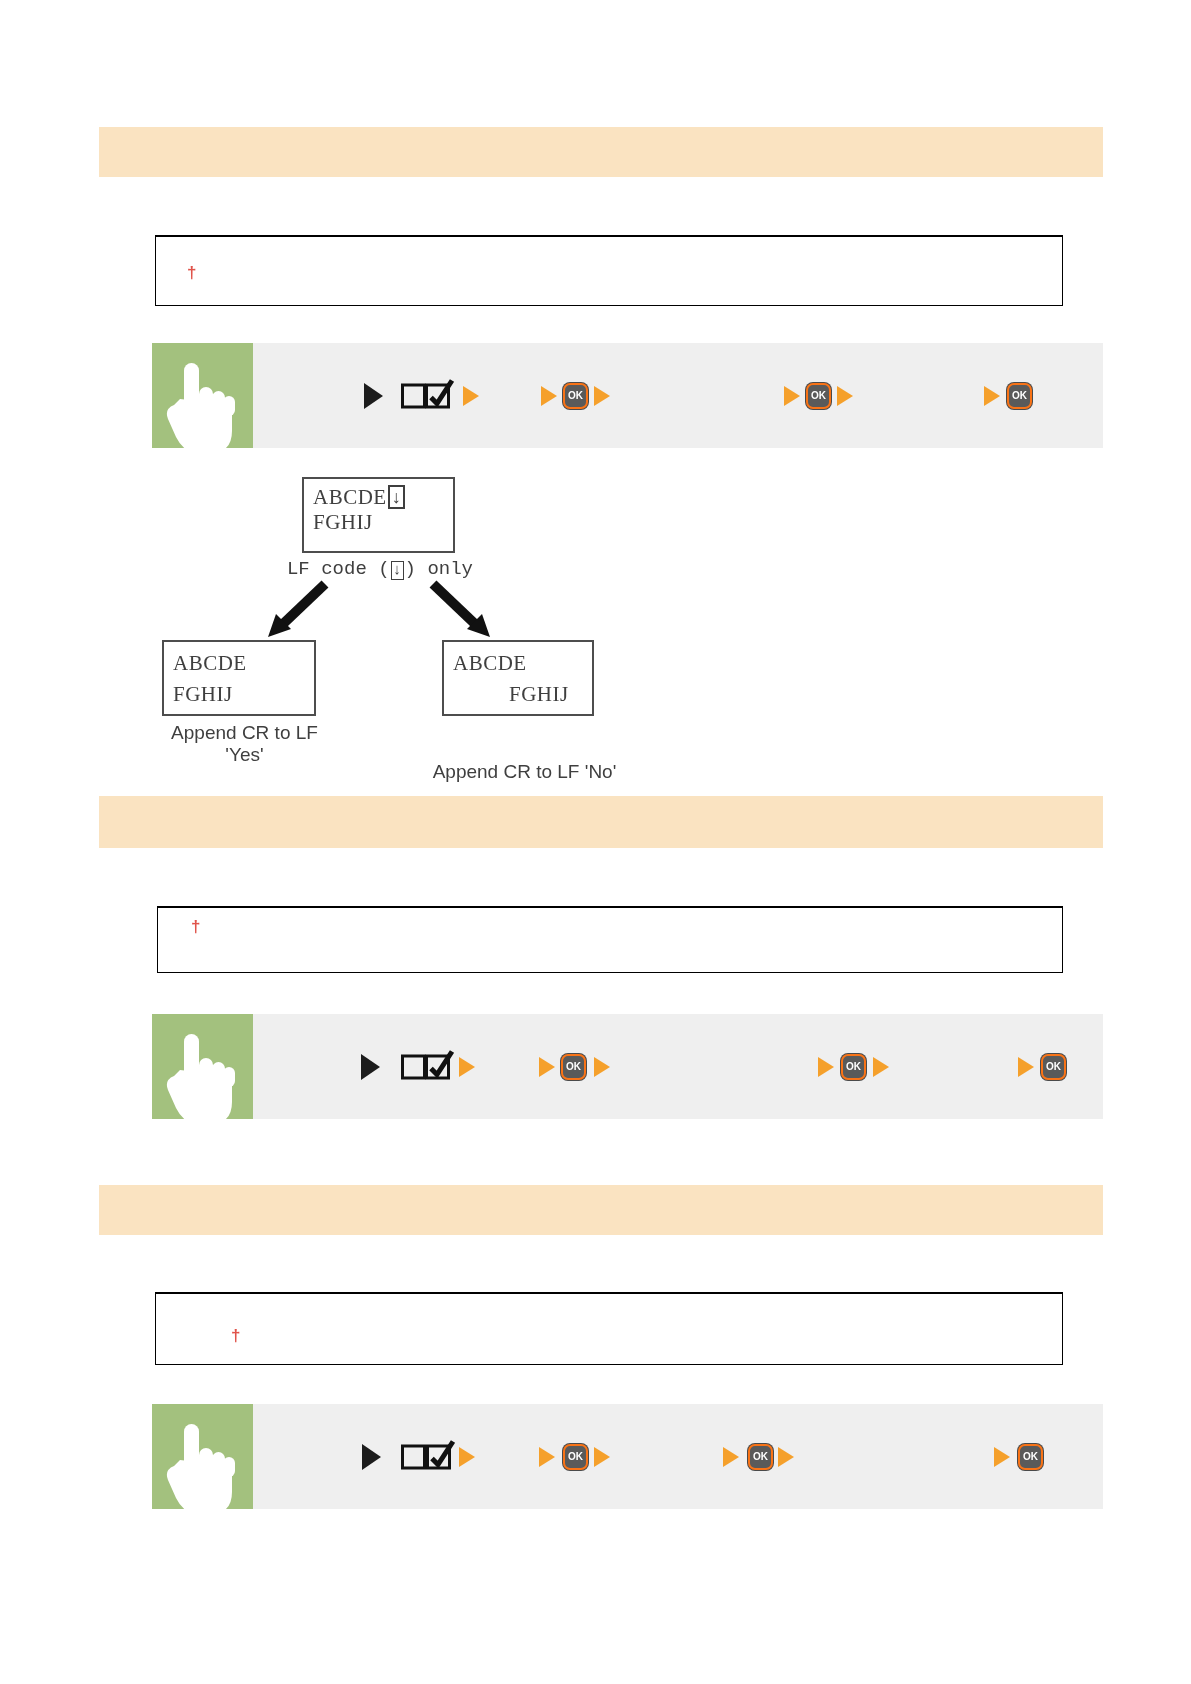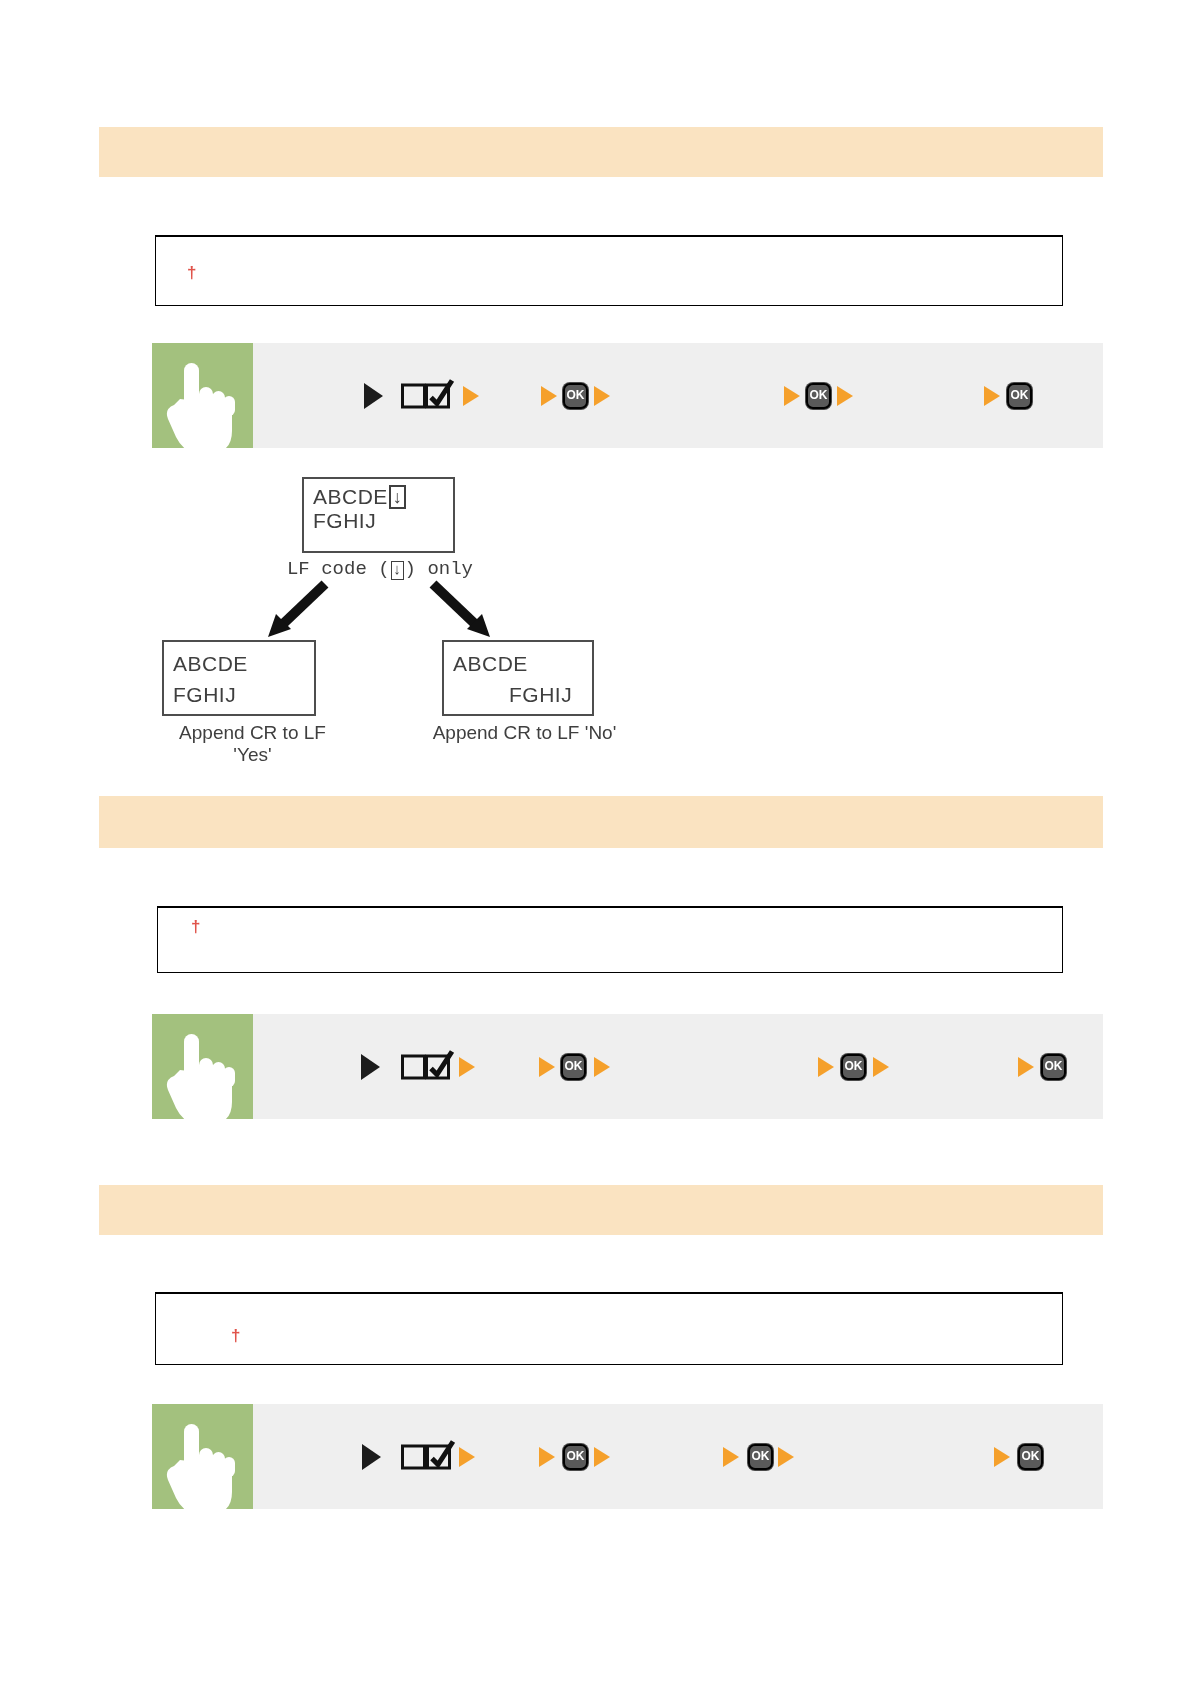--- a/index.html
+++ b/index.html
@@ -17,27 +17,27 @@
   .hand-box{position:absolute;left:0;top:0;width:101px;height:105px;background:#A3C17E;overflow:hidden;}
   .hand-box svg{position:absolute;left:14px;top:18px;}
   .steps{position:absolute;left:101px;top:0;width:850px;height:105px;background:#EFEFEF;}
   .step{position:absolute;top:50%;transform:translateY(-50%);}
   .tri-black{width:0;height:0;border-left:19px solid #1c1c1c;border-top:13px solid transparent;border-bottom:13px solid transparent;}
   .tri-orange{width:0;height:0;border-left:16px solid #F5A02B;border-top:10px solid transparent;border-bottom:10px solid transparent;}
   .cb{width:19px;height:19px;border:3px solid #111;background:#EFEFEF;}
   .cb-checked{position:relative;}
   .cb-checked svg{position:absolute;left:-2px;top:-10px;overflow:visible;}
   .ok-key{
-    box-sizing:border-box;width:25px;height:26px;background:#5A5A5A;border:2px solid #000000;
-    border-radius:7px;color:#ffffff;font-size:12px;font-weight:bold;text-align:center;line-height:21px;
+    box-sizing:border-box;width:25px;height:26px;background:#5A5A5A;border:2px solid #f97316;
+    border-radius:7px;color:#ffffff;font-size:10px;font-weight:bold;text-align:center;line-height:21px;
     font-family:"Liberation Sans", sans-serif; box-shadow:0 0 0 1px #4a4a4a;
   }
   
   .dg-box{position:absolute;border:2px solid #4D4D4D;background:#fff;color:#3F3F3F;
-    font-size:21px;letter-spacing:0.5px;}
+    font-size:21px;letter-spacing:0.5px;font-family:Liberation Serif, serif;}
   .dg-box .pad{padding:6px 9px;}
   .arrow-key{display:inline-block;border:2px solid #3F3F3F;padding:0 2px;margin:0 1px;
     font-size:18px;line-height:20px;font-weight:bold;vertical-align:1px;}
   .dg-caption{position:absolute;color:#3F3F3F;font-size:19px;text-align:center;}
   .dg-caption .arrow-key{border-width:1.5px;font-size:15px;line-height:17px;padding:0 1px;vertical-align:0;}
   .dg-line{line-height:31px;white-space:pre;}
 </style>
 </head>
 <body>
 
@@ -97,29 +97,29 @@
     <line x1="433" y1="584" x2="474" y2="623" stroke="#111" stroke-width="10"></line>
     <polygon points="490,637 467,629 482,614" fill="#111"></polygon>
   </svg>
 
   <div class="dg-box" style="left:162px;top:640px;width:150px;height:72px;">
     <div class="pad">
       <div class="dg-line">ABCDE</div>
       <div class="dg-line">FGHIJ</div>
     </div>
   </div>
-  <div class="dg-caption" style="left:160px;top:722px;width:185px;">Append CR to LF 'Yes'</div>
+  <div class="dg-caption" style="left:152px;top:722px;width:185px;">Append CR to LF 'Yes'</div>
 
   <div class="dg-box" style="left:442px;top:640px;width:148px;height:72px;">
     <div class="pad">
       <div class="dg-line">ABCDE</div>
       <div class="dg-line" style="padding-left:56px;">FGHIJ</div>
     </div>
   </div>
-  <div class="dg-caption" style="left:432px;top:722px;width:185px;">Append CR to LF 'No'</div>
+  <div class="dg-caption" style="left:432px;top:761px;width:185px;">Append CR to LF 'No'</div>
 
   <div class="section-bar" style="top:796px;height:52px;"></div>
 
   <div class="note-box" style="left:157px;top:906px;width:904px;height:64px;">
     <span class="dagger" style="left:33px;top:10px;">†</span>
   </div>
 
   <div class="proc-bar" style="top:1014px;">
     <div class="hand-box">
       <svg width="74" height="92" viewBox="0 0 74 92">

